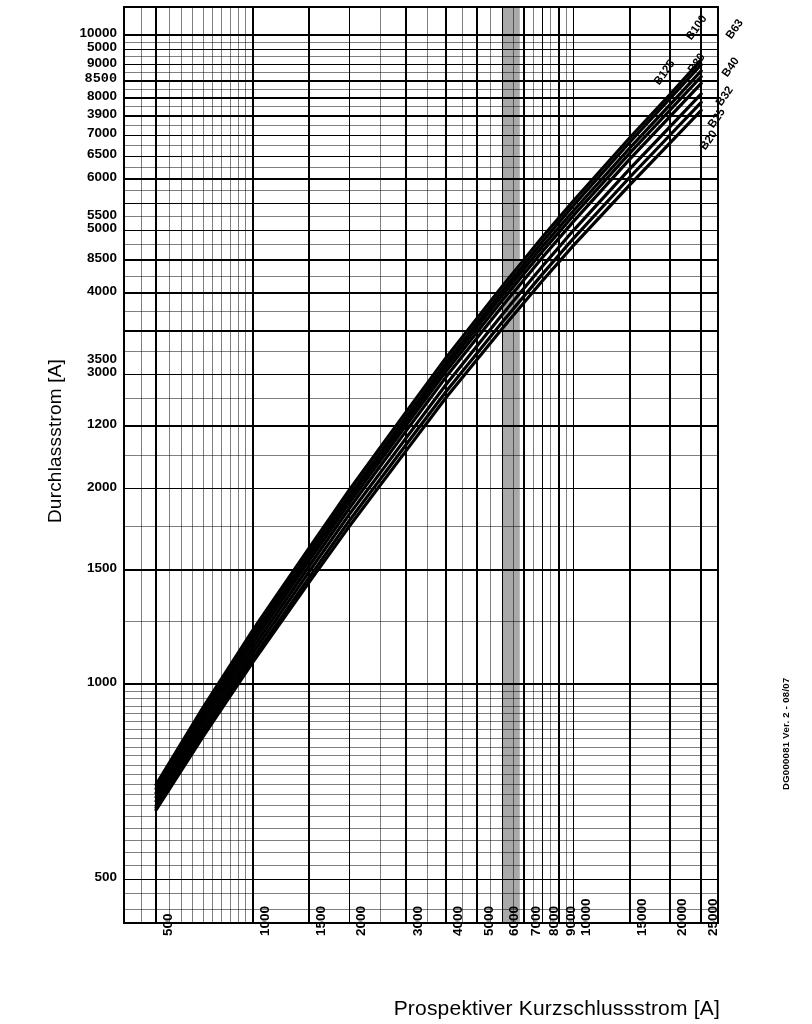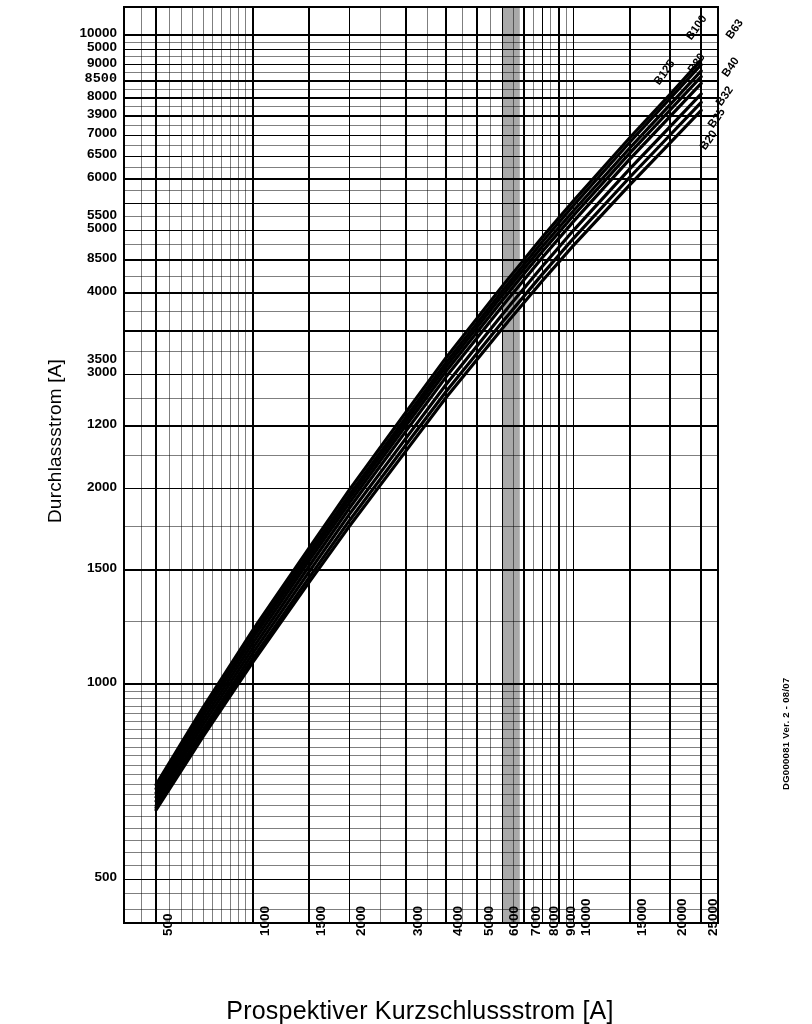--- a/index.html
+++ b/index.html
@@ -7,21 +7,21 @@
   #page{position:relative;width:812px;height:1024px;overflow:hidden;}
 
   
   #ylabel{
     position:absolute;left:-95px;top:430px;width:300px;
     transform:rotate(-90deg);
     font-size:19px;text-align:center;letter-spacing:.2px;
   }
   #xlabel{
     position:absolute;left:120px;top:996px;width:600px;
-    font-size:25px;text-align:center;letter-spacing:.2px;
+    font-size:21px;text-align:right;letter-spacing:.2px;
   }
 
   
   #plot{
     position:absolute;left:123px;top:6px;width:596px;height:918px;
     border:2px solid #000;box-sizing:border-box;background:#fff;
   }
   #plot svg{display:block;}
 
   

